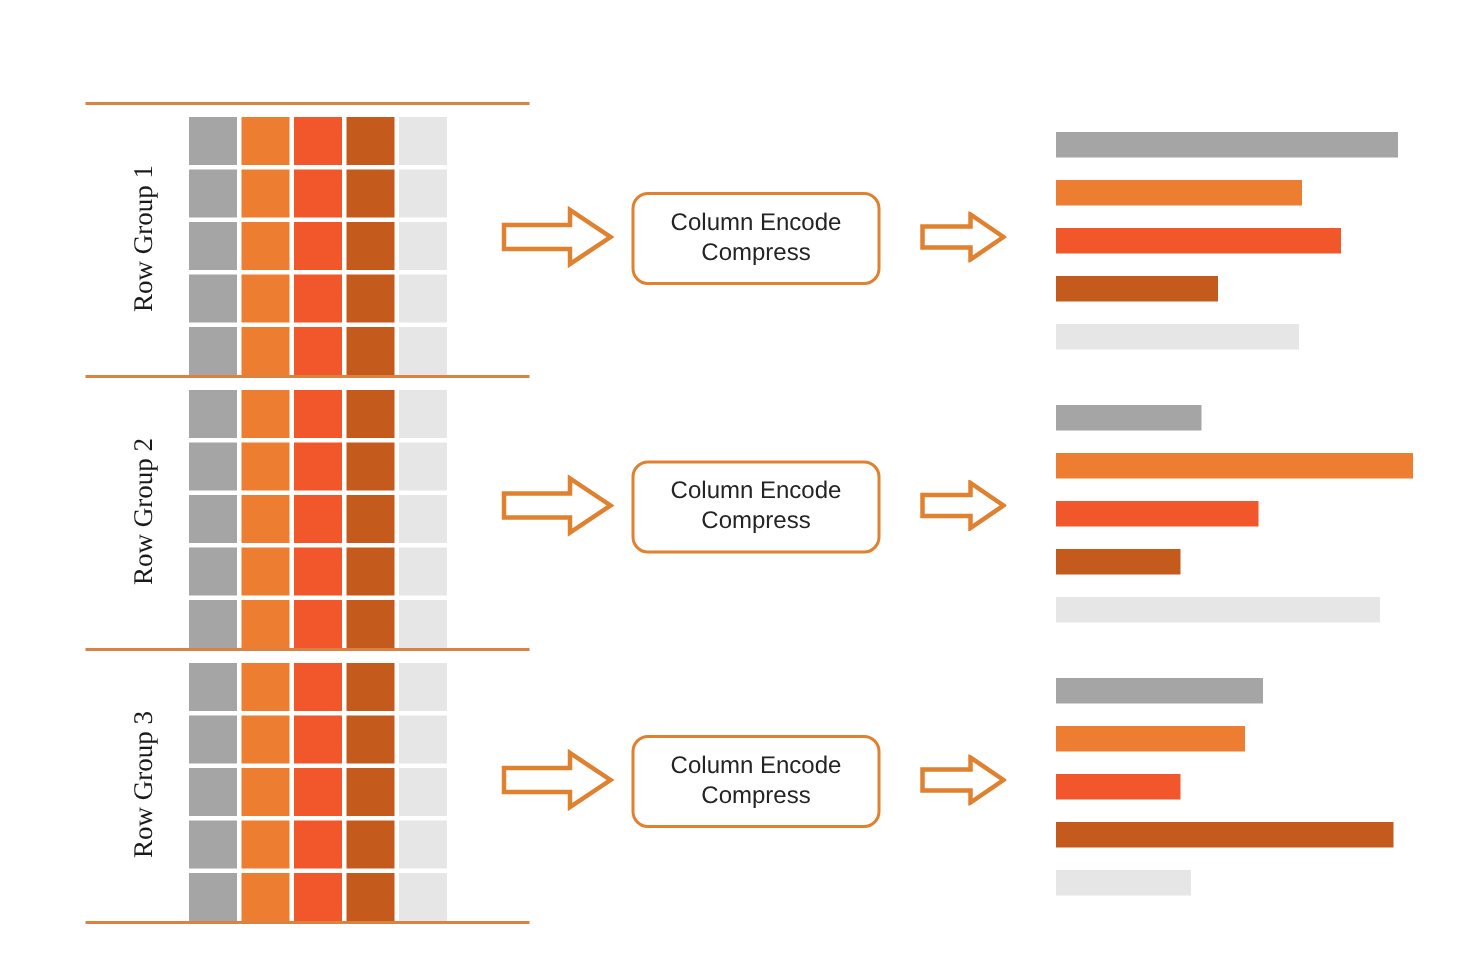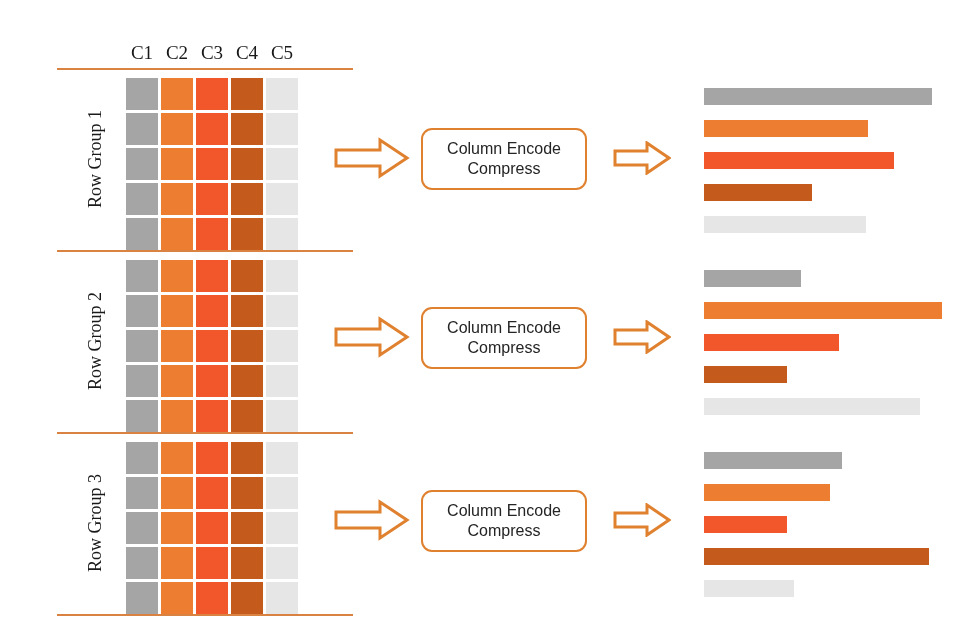--- a/index.html
+++ b/index.html
@@ -53,27 +53,20 @@
   }
 
   
   .bar{position:absolute;height:17px;}
 </style>
 </head>
 <body>
 
 <div class="stage">
 
-  <div class="col-headers">
-    <div class="col-head" style="left:0px;">C1</div>
-    <div class="col-head" style="left:35px;">C2</div>
-    <div class="col-head" style="left:70px;">C3</div>
-    <div class="col-head" style="left:105px;">C4</div>
-    <div class="col-head" style="left:140px;">C5</div>
-  </div>
 
   <div class="rule" style="top:68px;"></div>
   <div class="rule" style="top:250px;"></div>
   <div class="rule" style="top:432px;"></div>
   <div class="rule" style="top:614px;"></div>
 
   <div class="rg-label" style="left:20px;top:148px;">Row Group 1</div>
   <div class="rg-label" style="left:20px;top:330px;">Row Group 2</div>
   <div class="rg-label" style="left:20px;top:512px;">Row Group 3</div>
 

